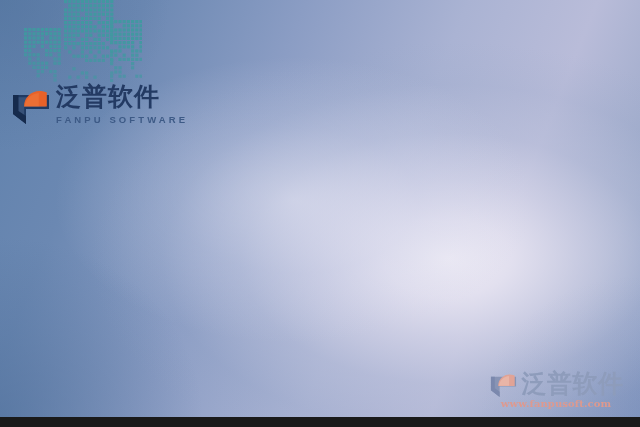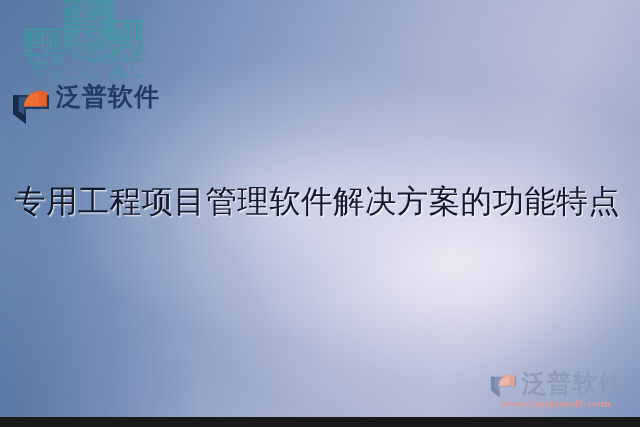--- a/index.html
+++ b/index.html
@@ -492,24 +492,24 @@
   <div class="brand">
     <svg class="brand-mark" viewBox="0 0 38 40">
       <path d="M1 10 L1 29 L14 39 L14 24 L37 24 L37 10 Z" fill="#1f3a63"></path>
       <path d="M4.5 12.2 L4.5 27.4 L12.2 33.2 L12.2 22.0 L33.6 22.0 L33.6 12.2 Z" fill="#8fa5c4" opacity="0.22"></path>
       <path d="M12.0 21.6 C12.0 12.6 19.0 6.0 27.6 6.0 C31.6 6.0 34.8 7.6 34.8 7.6 L34.8 21.6 Z" fill="#e8622a"></path>
       <path d="M12.6 21.2 C13.6 14.0 19.6 8.4 26.8 8.0 L26.8 21.2 Z" fill="#f07a3c" opacity="0.55"></path>
       <path d="M1 10 L1 29 L14 39 L14 31 L6.5 26 L6.5 10 Z" fill="#162b4d"></path>
     </svg>
     <div class="brand-text">
       <div class="brand-cn">泛普软件</div>
+      <div class="brand-en">FANPU SOFTWARE</div>
     </div>
   </div>
 
-  <div class="headline">专用工程项目管理软件解决方案的功能特点</div>
 
   <div class="watermark">
     <div class="wm-row">
       <svg class="wm-mark" viewBox="0 0 30 30">
         <path d="M2 8 L2 22 L11 29 L11 18 L28 18 L28 8 Z" fill="#8793b4"></path>
         <path d="M9.5 17.6 C9.5 10.8 14.8 5.8 21.3 5.8 C24.3 5.8 26.6 7.0 26.6 7.0 L26.6 17.6 Z" fill="#e3a394"></path>
         <path d="M10.2 17.2 C11.0 11.8 15.4 7.6 20.8 7.3 L20.8 17.2 Z" fill="#eebcae" opacity="0.7"></path>
         <path d="M2 8 L2 22 L11 29 L11 23.6 L6 20 L6 8 Z" fill="#7a87ac"></path>
       </svg>
       <div class="wm-cn">泛普软件</div>

